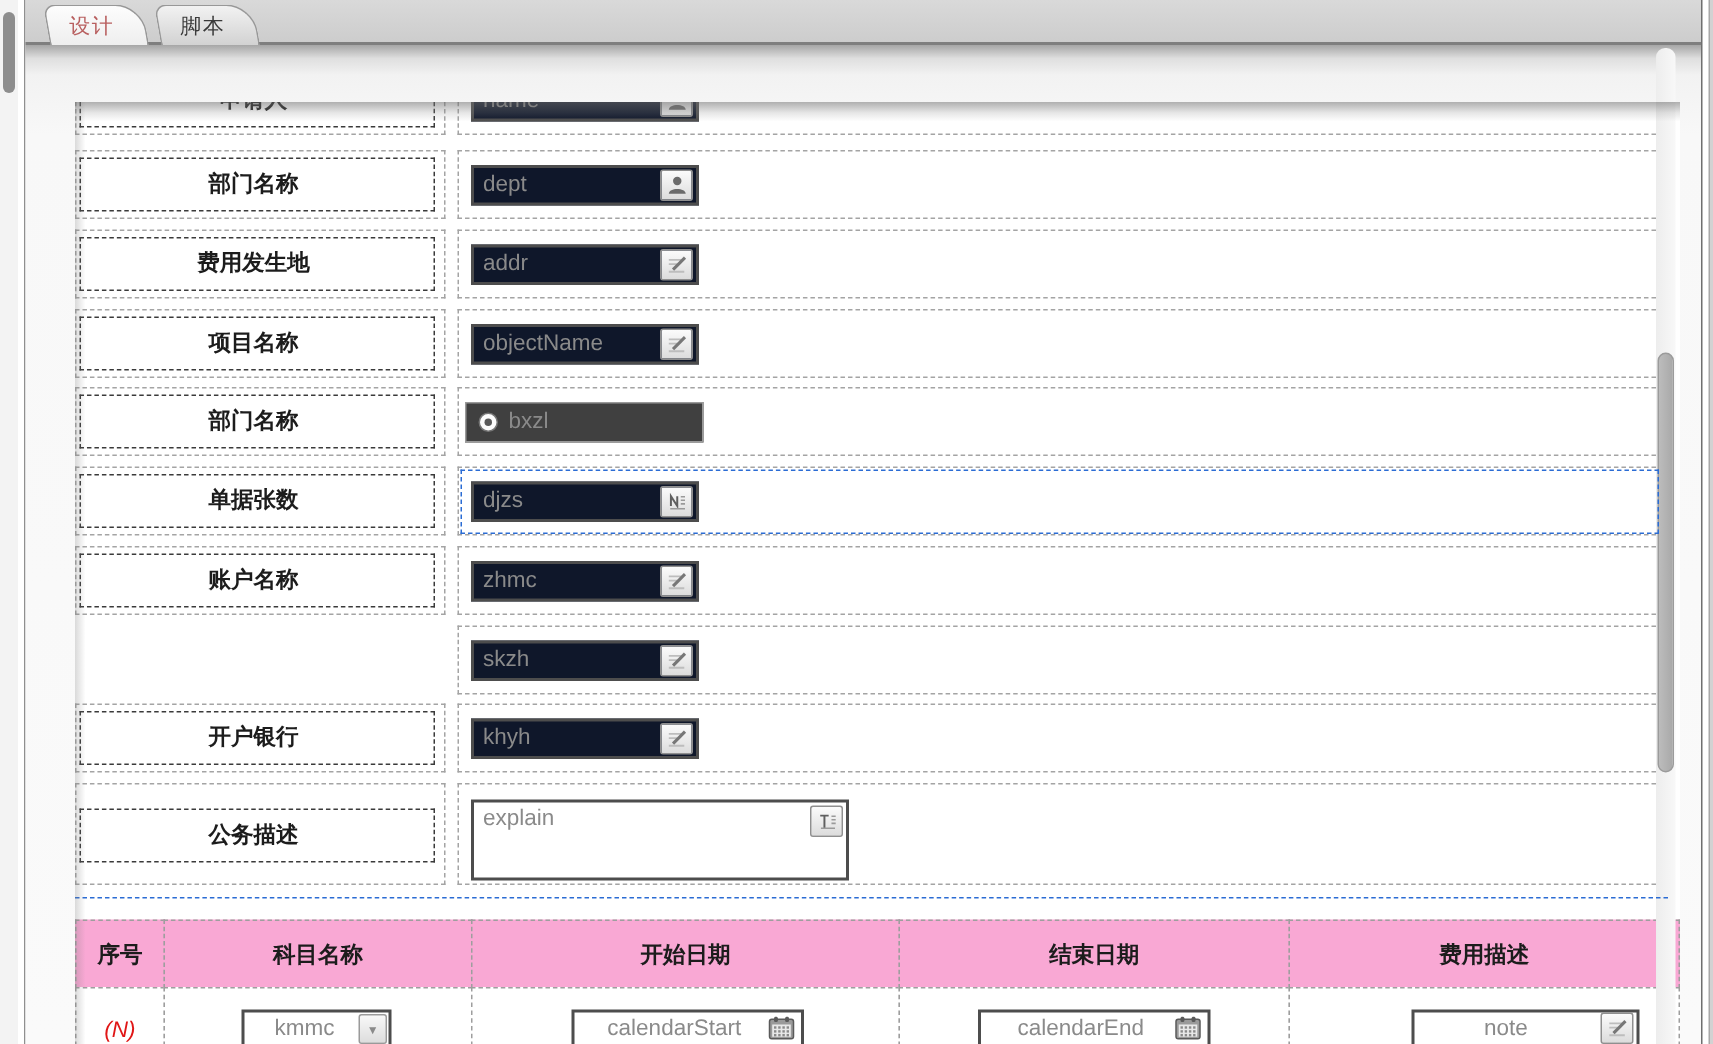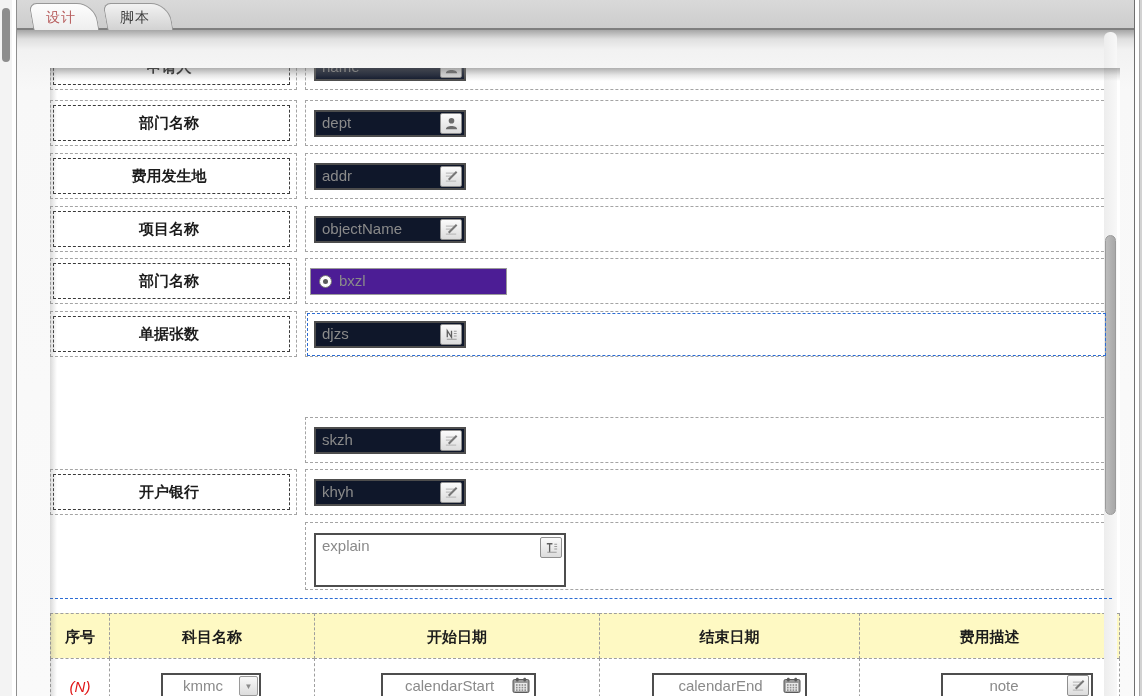--- a/index.html
+++ b/index.html
@@ -44,42 +44,42 @@
   .icell { position:absolute; left:255px; top:0; width:804px; height:100%; border:1px dashed #a4a4a4; }
 
   .ibox { position:absolute; left:8px; top:9px; width:152px; height:27px; border:2px solid #4d4d4d;
           background:#0f172a; }
   .val { font-size:15px; color:#8a8a8a; }
   .ibox .val { position:absolute; left:6px; top:2px; }
   .icnbox { position:absolute; right:2px; top:1px; width:22px; height:21px; border:1px solid #8f8f8f;
             border-radius:2px; background:linear-gradient(#fbfbfb,#dcdcdc); display:flex;
             align-items:center; justify-content:center; }
 
-  .rbox { position:absolute; left:4px; top:9px; width:197px; height:27px; border:1px solid #9a9a9a;
-          background:#4c1d95; }
+  .rbox { position:absolute; left:4px; top:9px; width:159px; height:27px; border:1px solid #9a9a9a;
+          background:#404040; }
   .radio { position:absolute; left:8px; top:6px; width:13px; height:13px; border:1px solid #767676;
            border-radius:50%; background:#fdfdfd; }
   .radio::after { content:""; position:absolute; left:3px; top:3px; width:5px; height:5px;
            border-radius:50%; background:#5a5a5a; }
   .rbox .val { position:absolute; left:28px; top:3px; }
 
   .tbox { position:absolute; left:8px; top:10px; width:252px; height:54px; border:2px solid #4d4d4d;
           background:#ffffff; }
   .tbox .val { position:absolute; left:6px; top:2px; }
   .tbox .icnbox { top:2px; }
 
   .sel-rect { position:absolute; left:257px; top:245px; width:799px; height:43px;
               border:1px dashed #2b6cd4; z-index:5; }
   .sel-line { position:absolute; left:0px; top:530px; width:1062px; height:0;
               border-top:1px dashed #2b6cd4; z-index:5; }
 
   
   .dtable { position:absolute; left:0; top:545px; width:1070px; height:100px; }
   .cell { position:absolute; border:1px dashed #9e9e9e; }
-  .th { height:46px; top:0; background:#fef9c3; text-align:center; line-height:46px;
+  .th { height:46px; top:0; background:#f9a8d4; text-align:center; line-height:46px;
         font-size:15px; font-weight:bold; color:#1c1c1c; }
   .td { height:55px; top:45px; background:#ffffff; }
 
   .idx { position:absolute; width:100%; text-align:center; line-height:55px; font-size:15px;
          font-style:italic; color:#e01616; }
 
   .selbox { position:absolute; left:51px; top:14px; width:100px; height:26px; border:2px solid #4d4d4d;
             background:#ffffff; text-align:center; }
   .selbox .val { line-height:22px; margin-right:16px; }
   .dd-btn { position:absolute; right:1px; top:1px; width:19px; height:20px; border:1px solid #9a9a9a;
@@ -213,20 +213,36 @@
             <svg width="15" height="15" viewBox="0 0 16 16" fill="none">
                 <path d="M3.5 11V4l4.5 7V4" stroke="#5f5f5f" stroke-width="1.4"></path>
                 <path d="M10.5 4.5h3M10.5 7h3M10.5 9.5h3M3 13h10.5" stroke="#9a9a9a" stroke-width="1.1"></path>
               </svg>
           </span>
         </div>
       </div>
     </div>
     <div class="sel-rect"></div>
 
+    <div class="frow" style="top:296px">
+      <div class="lcell">
+        <div class="lbox">账户名称</div>
+      </div>
+      <div class="icell">
+        <div class="ibox">
+          <span class="val">zhmc</span>
+          <span class="icnbox">
+            <svg width="15" height="15" viewBox="0 0 16 16" fill="none">
+                <path d="M2 4.5h9M2 7.5h6M2 13h11" stroke="#bdbdbd" stroke-width="1.3"></path>
+                <path d="M5 11.5L13.5 3" stroke="#777777" stroke-width="2.2"></path>
+              </svg>
+          </span>
+        </div>
+      </div>
+    </div>
 
     <div class="frow" style="top:349px">
       <div class="icell">
         <div class="ibox">
           <span class="val">skzh</span>
           <span class="icnbox">
             <svg width="15" height="15" viewBox="0 0 16 16" fill="none">
                 <path d="M2 4.5h9M2 7.5h6M2 13h11" stroke="#bdbdbd" stroke-width="1.3"></path>
                 <path d="M5 11.5L13.5 3" stroke="#777777" stroke-width="2.2"></path>
               </svg>
@@ -246,20 +262,23 @@
             <svg width="15" height="15" viewBox="0 0 16 16" fill="none">
                 <path d="M2 4.5h9M2 7.5h6M2 13h11" stroke="#bdbdbd" stroke-width="1.3"></path>
                 <path d="M5 11.5L13.5 3" stroke="#777777" stroke-width="2.2"></path>
               </svg>
           </span>
         </div>
       </div>
     </div>
 
     <div class="frow tall" style="top:454px">
+      <div class="lcell">
+        <div class="lbox">公务描述</div>
+      </div>
       <div class="icell">
         <div class="tbox">
           <span class="val">explain</span>
           <span class="icnbox">
             <svg width="15" height="15" viewBox="0 0 16 16" fill="none">
                 <path d="M3 4h6M6 4v9" stroke="#5f5f5f" stroke-width="1.4"></path>
                 <path d="M11 4.5h3M11 7h3M11 9.5h3M3.5 13h10" stroke="#9a9a9a" stroke-width="1.1"></path>
               </svg>
           </span>
         </div>

